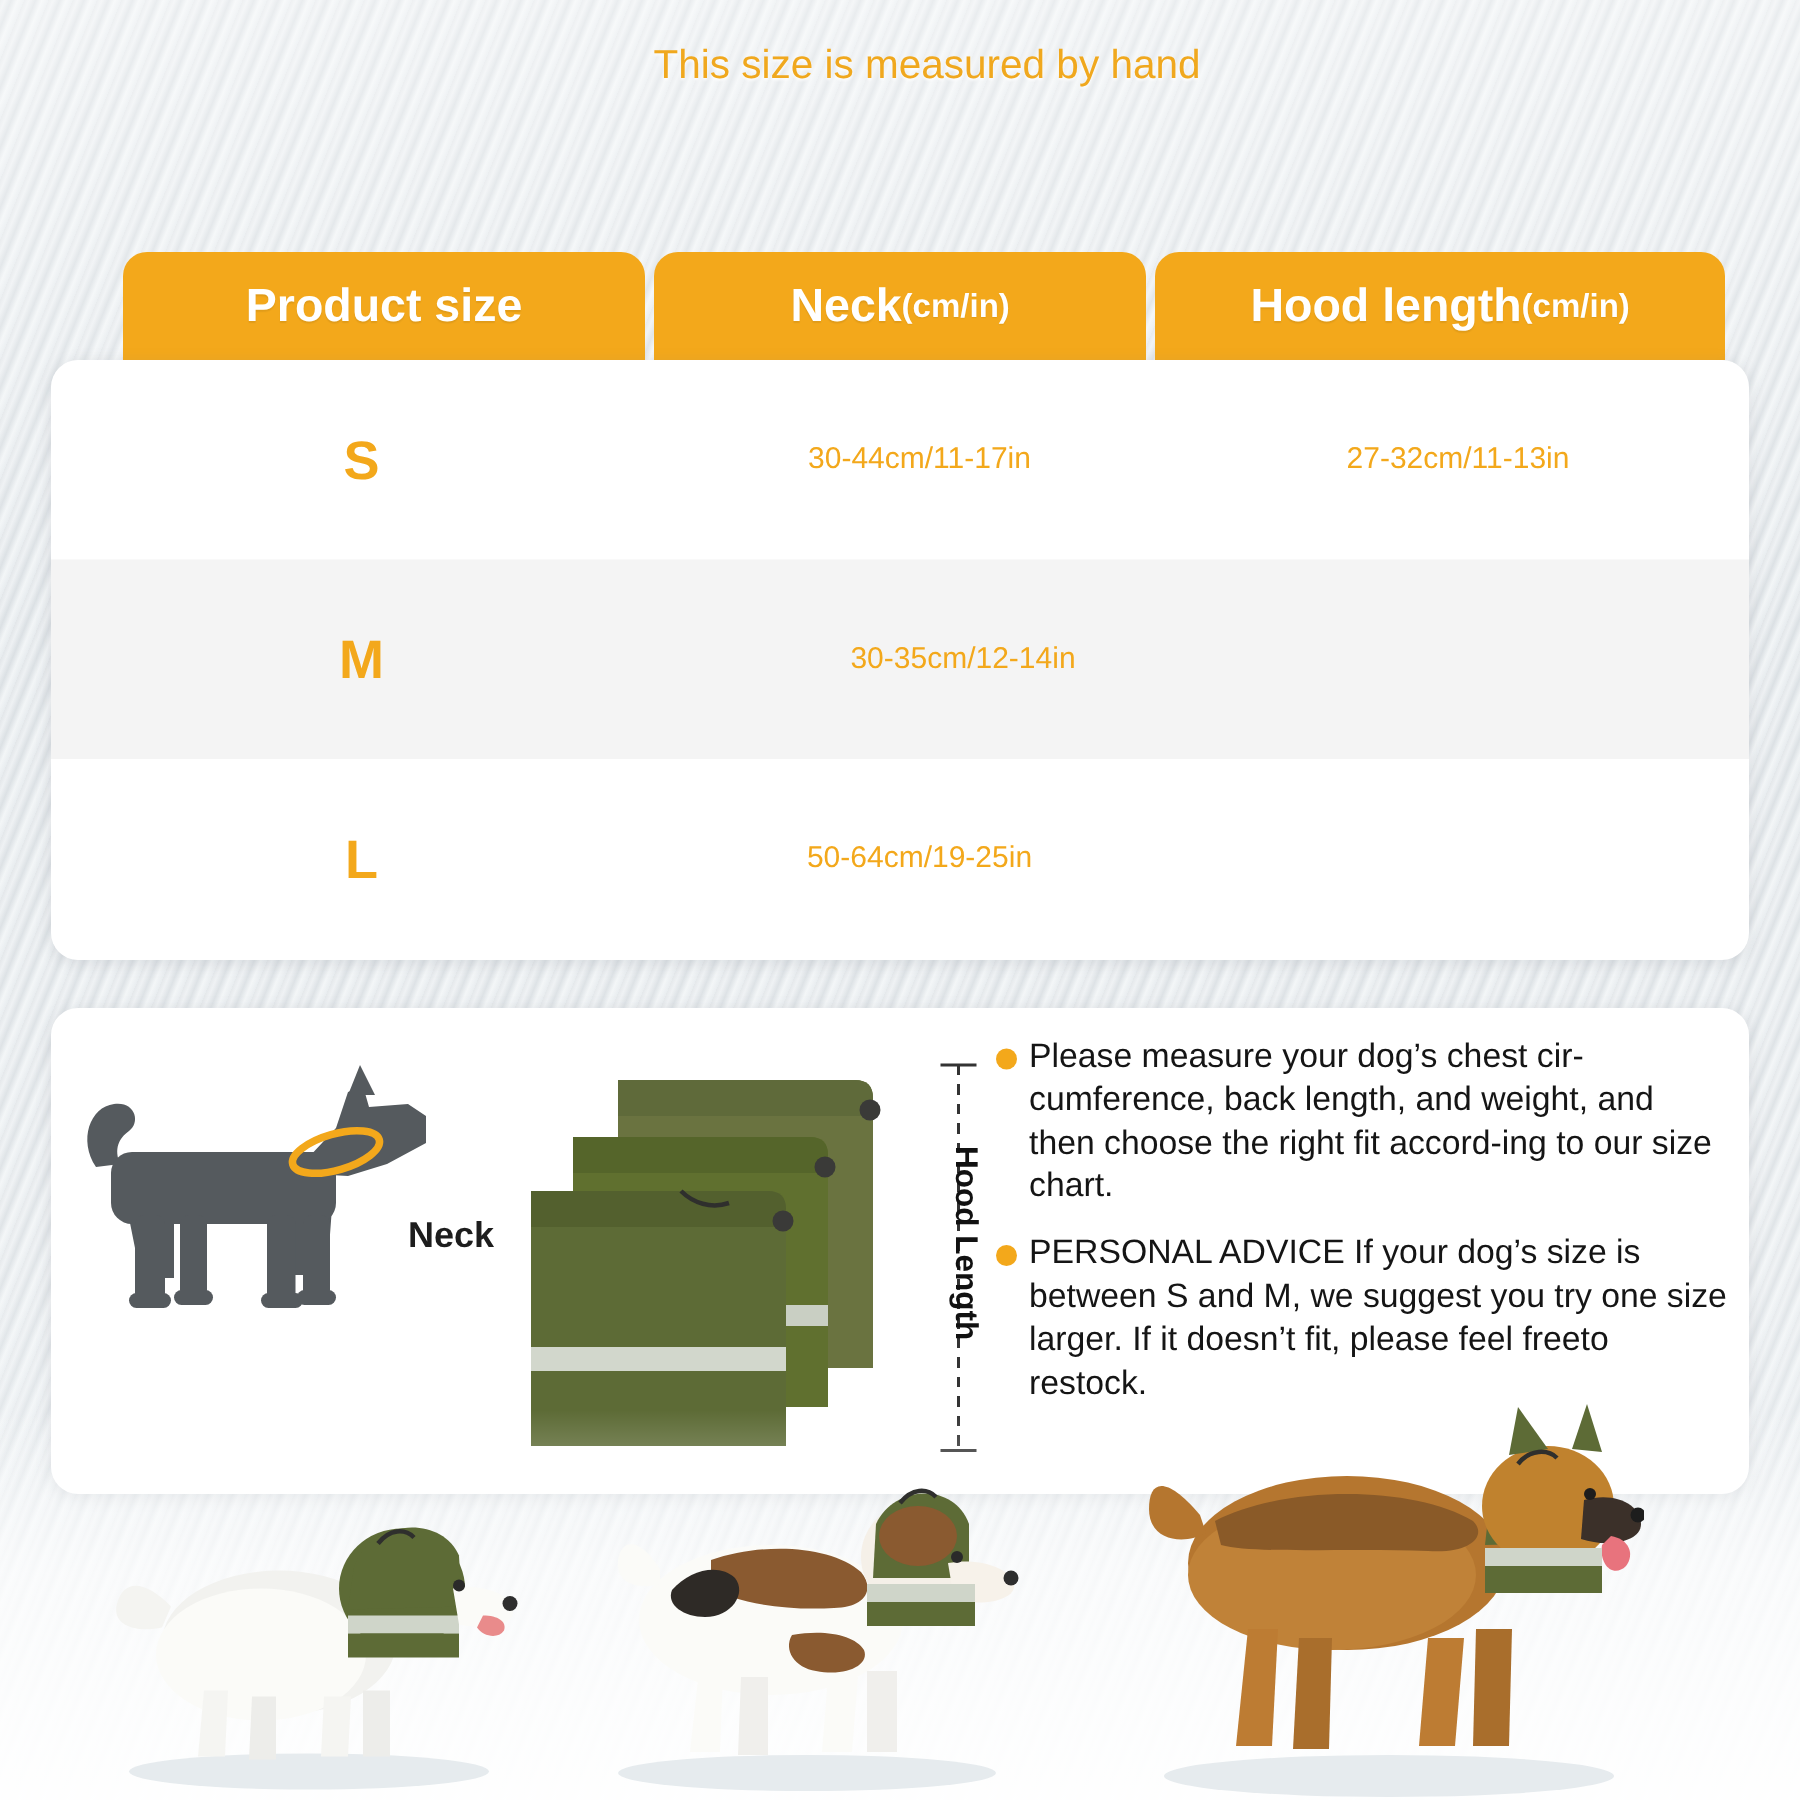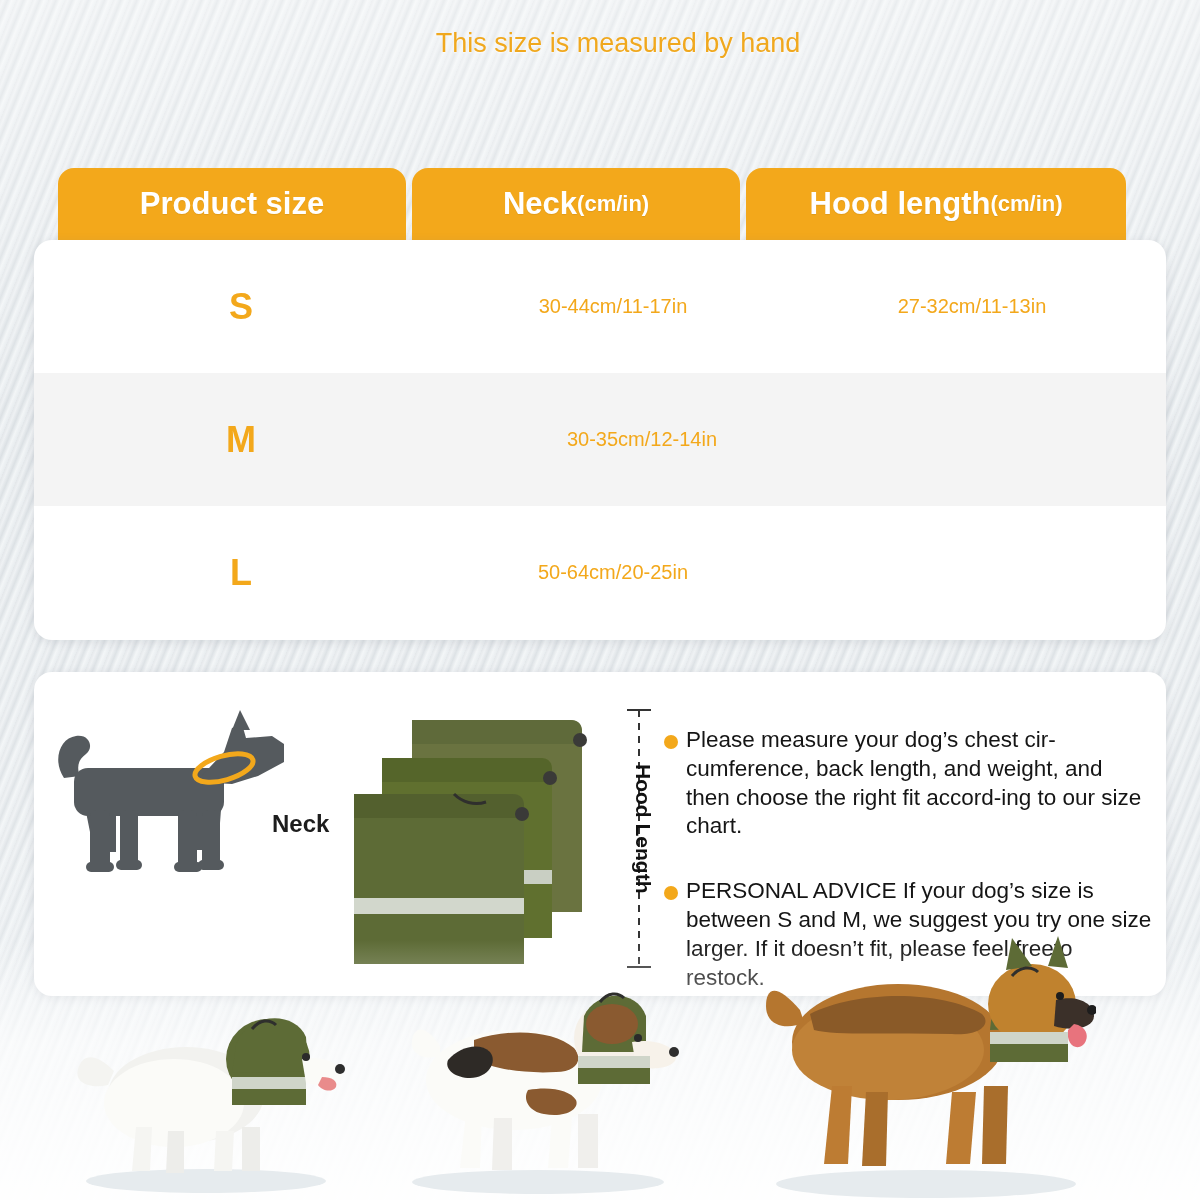--- a/index.html
+++ b/index.html
@@ -54,21 +54,21 @@
     color: #F0A81E;
     font-family: "Liberation Sans", sans-serif;
     text-shadow: 0 1px 2px rgba(255,255,255,0.9);
     margin-left: 36px;
   }
 
   
   .table-head {
     position: absolute;
     top: 168px;
-    left: 58px;
+    left: 82px;
     width: 1068px;
     height: 72px;
     display: flex;
     gap: 6px;
   }
   .th {
     background: #F3A81B;
     border-radius: 16px 16px 0 0;
     color: #ffffff;
     display: flex;
@@ -178,21 +178,20 @@
 
   .panel-right {
     position: absolute;
     left: 630px;
     top: 18px;
     width: 488px;
   }
   .bullet-row {
     display: flex;
     margin-bottom: 16px;
-    margin-top: 36px;
   }
   .bullet-dot {
     flex: 0 0 auto;
     width: 14px; height: 14px;
     border-radius: 50%;
     background: #F3A81B;
     margin-top: 9px;
     margin-right: 8px;
   }
   .bullet-text {
@@ -238,21 +237,21 @@
       <div class="cell size">S</div>
       <div class="cell neck">30-44cm/11-17in</div>
       <div class="cell hood">27-32cm/11-13in</div>
     </div>
     <div class="trow alt">
       <div class="cell size">M</div>
       <div class="cell hood">30-35cm/12-14in</div>
     </div>
     <div class="trow">
       <div class="cell size">L</div>
-      <div class="cell neck">50-64cm/20-25in</div>
+      <div class="cell neck">50-64cm/19-25in</div>
     </div>
   </div>
 
   <div class="info-panel">
 
     <div class="panel-left">
 
       <div class="dog-silhouette">
         <svg width="260" height="200" viewBox="0 0 260 200">
 

